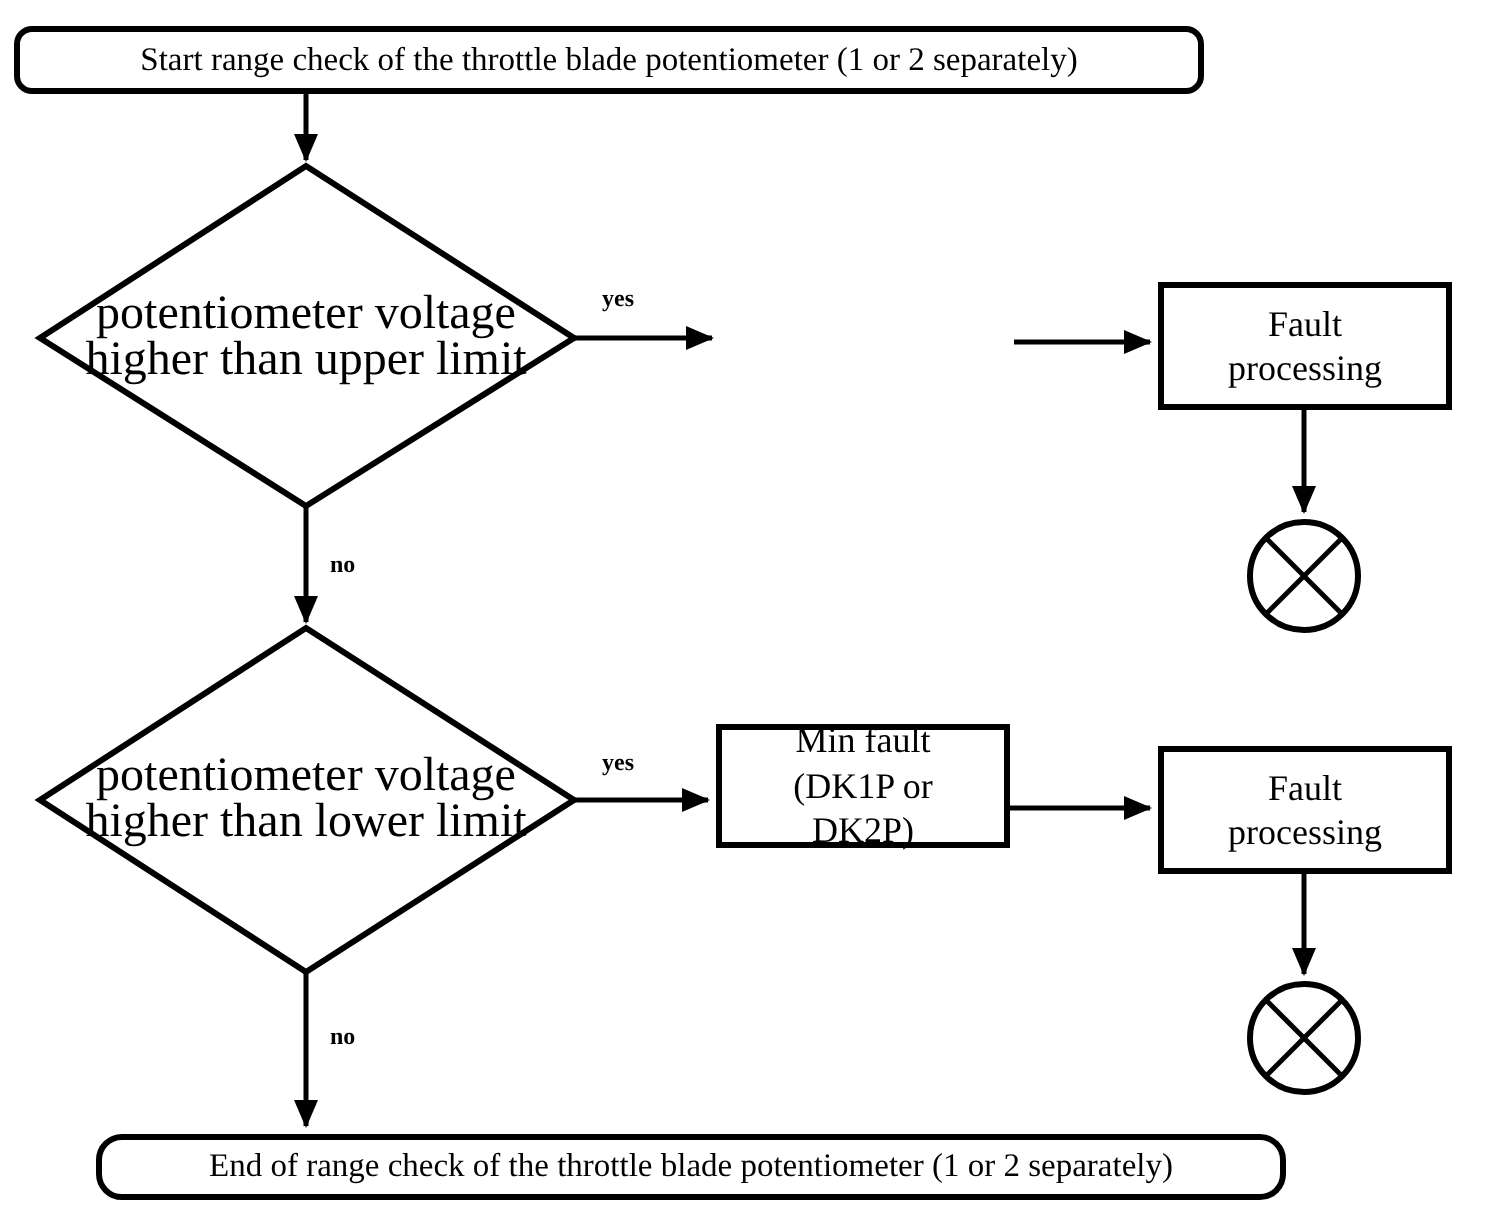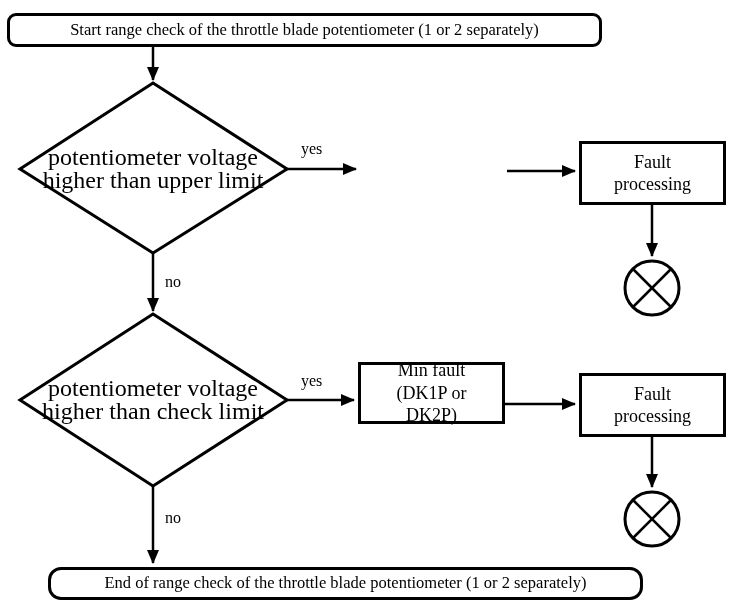--- a/index.html
+++ b/index.html
@@ -46,22 +46,23 @@
   }
   .diamond-label {
     position: absolute;
     width: 250px;
     text-align: center;
     font-size: 24px;
     line-height: 23px;
   }
   .branch-label {
     position: absolute;
-    font-size: 16px;
+    font-size: 12px;
     line-height: 20px;
+    font-weight: bold;
   }
 </style>
 </head>
 <body>
 
 <div id="canvas">
 
   <svg id="connector-layer" viewBox="0 0 752 604" xmlns="http://www.w3.org/2000/svg">
     <defs>
       <marker id="ah" markerUnits="userSpaceOnUse" markerWidth="14" markerHeight="12" refX="13" refY="6" orient="auto">
@@ -110,21 +111,21 @@
 
   <div class="branch-label" style="left:301px; top:139px;">yes</div>
 
   <div class="branch-label" style="left:165px; top:272px;">no</div>
 
 
   <div class="box process" style="left:579px; top:141px; width:147px; height:64px;">
     <span class="inner-text">Fault processing</span>
   </div>
 
-  <div class="diamond-label" style="left:28px; top:377px;">potentiometer voltage higher than check limit</div>
+  <div class="diamond-label" style="left:28px; top:377px;">potentiometer voltage higher than lower limit</div>
 
   <div class="branch-label" style="left:301px; top:371px;">yes</div>
 
   <div class="branch-label" style="left:165px; top:508px;">no</div>
 
   <div class="box process" style="left:358px; top:362px; width:147px; height:62px;justify-content:center;">
     <span class="inner-text">Min fault (DK1P or DK2P)</span>
   </div>
 
   <div class="box process" style="left:579px; top:373px; width:147px; height:64px;">

